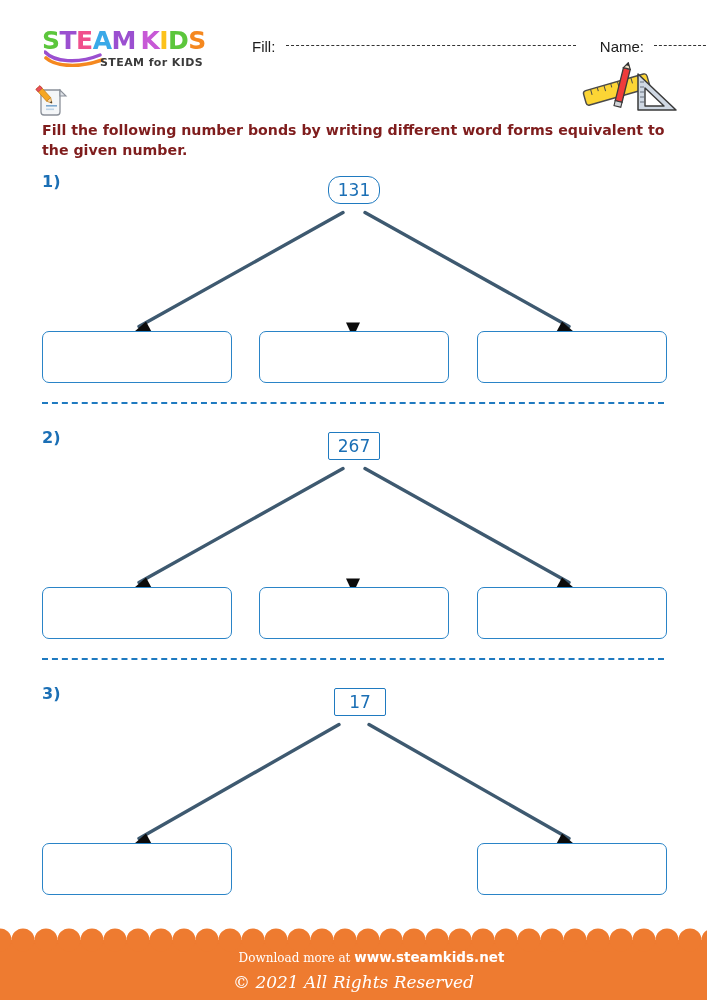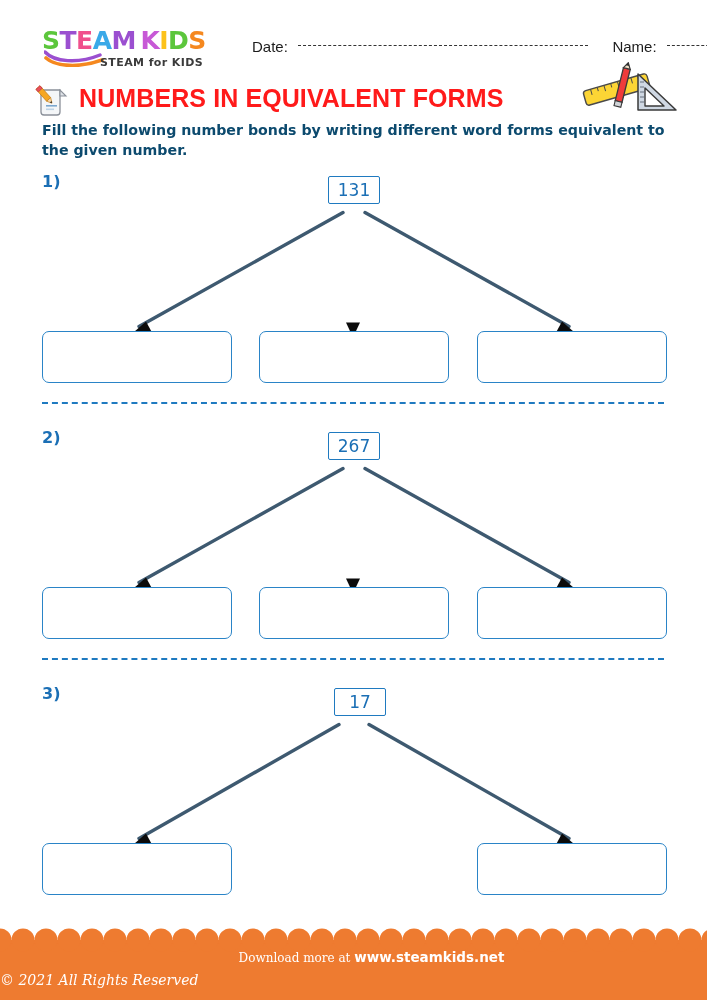--- a/index.html
+++ b/index.html
@@ -45,21 +45,21 @@
     position:absolute;left:46px;top:2px;
     font-family:"Liberation Sans", sans-serif;
     font-weight:bold;font-size:25px;color:#ff1a1a;letter-spacing:0.1px;
     white-space:nowrap;line-height:32px;
   }
   .tools-icon{position:absolute;left:578px;top:62px;width:104px;height:56px;}
 
   .instructions{
     position:absolute;left:42px;top:120px;width:632px;
     font-family:"DejaVu Sans", sans-serif;
-    font-weight:bold;font-size:14.2px;color:#0c4a6e;line-height:20px;
+    font-weight:bold;font-size:14.2px;color:#7f1d1d;line-height:20px;
   }
 
   
   .problem{position:absolute;left:0;width:707px;}
   .qnum{
     position:absolute;left:42px;top:0px;
     font-family:"DejaVu Sans", sans-serif;
     font-weight:bold;font-size:16px;color:#1b6fb5;
   }
   .numbox{
@@ -90,64 +90,63 @@
   
   .footer{position:absolute;left:0;bottom:0;width:707px;height:72px;}
   .footer-bg{position:absolute;left:0;top:0;width:707px;height:72px;}
   .footer-l1{
     position:absolute;left:0;top:21px;width:707px;text-align:center;
     font-family:"DejaVu Serif", serif;
     font-size:12px;color:#ffffff;white-space:nowrap;padding-left:18px;
   }
   .footer-l1 b{font-family:"DejaVu Sans", sans-serif;font-weight:bold;font-size:13.5px;}
   .footer-l2{
-    position:absolute;left:0;top:44px;width:707px;text-align:left;
+    position:absolute;left:0;top:44px;width:707px;text-align:center;
     font-family:"DejaVu Serif", serif;font-style:italic;
-    font-size:14px;color:#ffffff;white-space:nowrap;
+    font-size:17px;color:#ffffff;white-space:nowrap;
   }
 </style>
 </head>
 <body>
 
 <div class="page">
 
   <div class="header">
 
     <div class="logo">
       <div class="logo-word" id="logo-word"><span style="color: rgb(92, 198, 60);">S</span><span style="color: rgb(155, 79, 208);">T</span><span style="color: rgb(240, 80, 140);">E</span><span style="color: rgb(58, 169, 232);">A</span><span style="color: rgb(155, 79, 208);">M</span><span style="color: rgb(255, 255, 255);"> </span><span style="color: rgb(199, 89, 214);">K</span><span style="color: rgb(252, 194, 27);">I</span><span style="color: rgb(92, 198, 60);">D</span><span style="color: rgb(245, 136, 31);">S</span></div>
       <svg class="logo-swoosh" viewBox="0 0 62 20">
         <path d="M1 5 C10 15, 34 17, 56 8" stroke="#9b4fd0" stroke-width="3.4" fill="none" stroke-linecap="round"></path>
         <path d="M2 11 C12 20, 36 21, 58 13" stroke="#f5881f" stroke-width="3.6" fill="none" stroke-linecap="round"></path>
       </svg>
       <div class="logo-sub">STEAM for KIDS</div>
     </div>
 
     <div class="namedate">
-      <span class="nd-label">Date:</span>
+      <span class="nd-label">Fill:</span>
       <span class="nd-rule name"></span>
       <span class="nd-gap"></span>
       <span class="nd-label">Name:</span>
       <span class="nd-rule date"></span>
     </div>
   </div>
 
   <div class="title-row">
     <svg class="title-icon" viewBox="0 0 36 34">
       <path d="M8 8 H27 V30 a3 3 0 0 1 -3 3 H11 a3 3 0 0 1 -3 -3 Z" fill="#f4f6f8" stroke="#8a9099" stroke-width="1.3"></path>
       <path d="M27 8 v6 h6 z" fill="#dfe3e8" stroke="#8a9099" stroke-width="1.1"></path>
       <rect x="13" y="23" width="11" height="1.6" fill="#7ba7cf"></rect>
       <rect x="13" y="26.5" width="8" height="1.6" fill="#bdd3e6"></rect>
       <g transform="rotate(-42 15 14)">
         <rect x="10.5" y="1" width="5.4" height="16" fill="#f5a623" stroke="#c8821a" stroke-width="0.8"></rect>
         <rect x="10.5" y="1" width="5.4" height="3.4" fill="#e8505b" stroke="#c23a45" stroke-width="0.7"></rect>
         <path d="M10.5 17 L13.2 22 L15.9 17 Z" fill="#f7d9b0" stroke="#c8821a" stroke-width="0.7"></path>
         <path d="M12.1 20 L13.2 22 L14.3 20 Z" fill="#2b2b2b"></path>
       </g>
     </svg>
-    <div class="title-text">NUMBERS IN EQUIVALENT FORMS</div>
   </div>
 
   <svg class="tools-icon" viewBox="0 0 104 56">
     <g transform="rotate(-16 46 28)">
       <rect x="6" y="18" width="66" height="15" rx="3" fill="#fcd535" stroke="#4a4a4a" stroke-width="1.4"></rect>
       <g stroke="#4a4a4a" stroke-width="1">
         <line x1="14" y1="18" x2="14" y2="24"></line>
           <line x1="21" y1="18" x2="21" y2="22"></line>
         <line x1="28" y1="18" x2="28" y2="24"></line>
           <line x1="35" y1="18" x2="35" y2="22"></line>
@@ -199,21 +198,21 @@
             <stop offset="100%" stop-color="#0b0b0b"></stop>
         </linearGradient>
       </defs>
       <path d="M343 33 L139 147" stroke="url(#g1a)" stroke-width="3.4" fill="none" stroke-linecap="round"></path>
       <path d="M146 142 L130 156 L152 153 Z" fill="#0b0b0b"></path>
       <path d="M353 33 L353 147" stroke="url(#g1b)" stroke-width="3.4" fill="none" stroke-linecap="round"></path>
       <path d="M346 143 L353 158 L360 143 Z" fill="#0b0b0b"></path>
       <path d="M365 33 L569 147" stroke="url(#g1c)" stroke-width="3.4" fill="none" stroke-linecap="round"></path>
       <path d="M562 142 L578 156 L556 153 Z" fill="#0b0b0b"></path>
     </svg>
-    <div class="numbox" style="left:328px;top:4px;">131</div>
+    <div class="numbox" style="left:328px;top:4px;border-radius:12px;">131</div>
     <div class="ansbox" style="left:42px;top:159px;width:190px;"></div>
     <div class="ansbox" style="left:259px;top:159px;width:190px;"></div>
     <div class="ansbox" style="left:477px;top:159px;width:190px;"></div>
   </div>
 
   <div class="sep" style="top:402px;"></div>
 
   <div class="problem" style="top:428px;height:215px;">
     <div class="qnum">2)</div>
     <svg class="arrows" viewBox="0 0 707 215">

